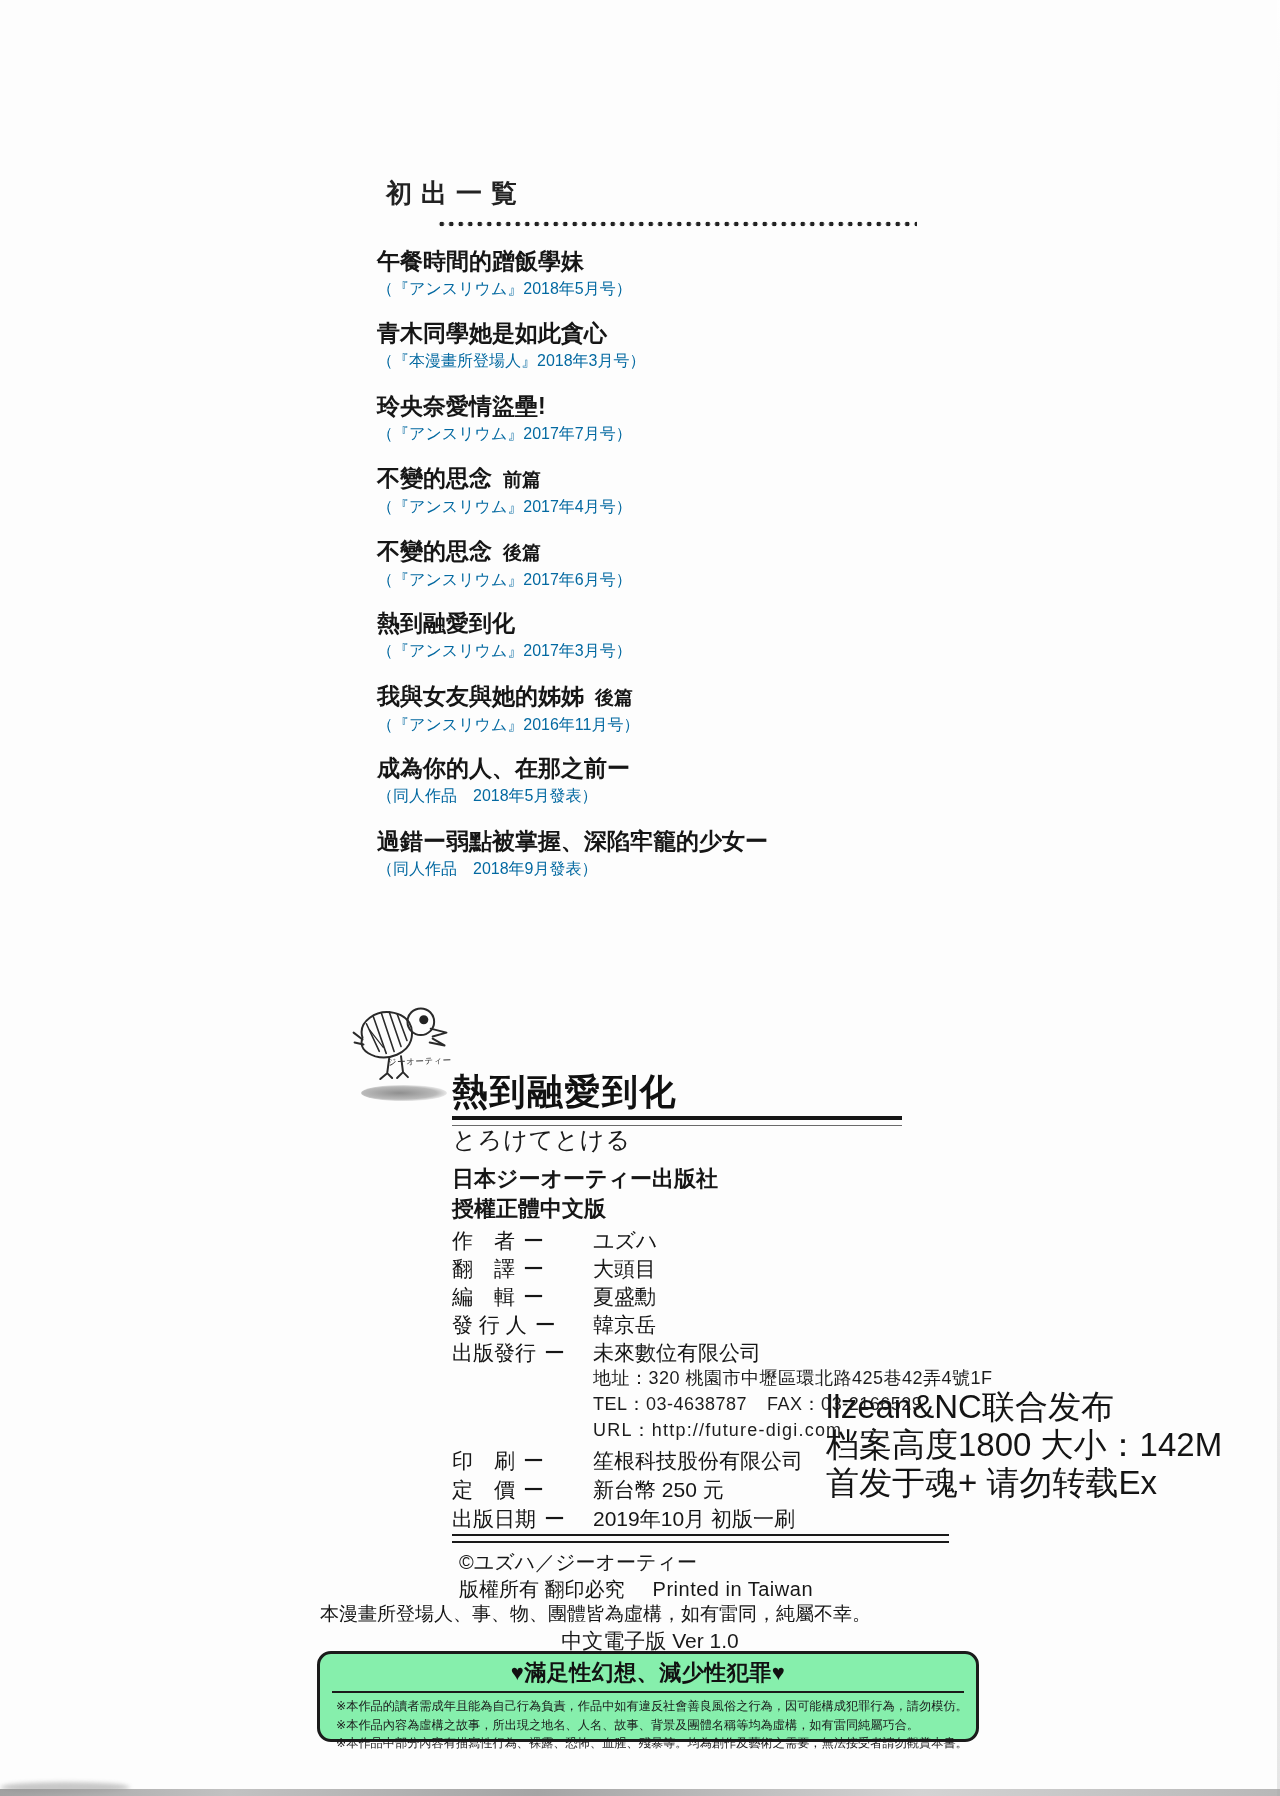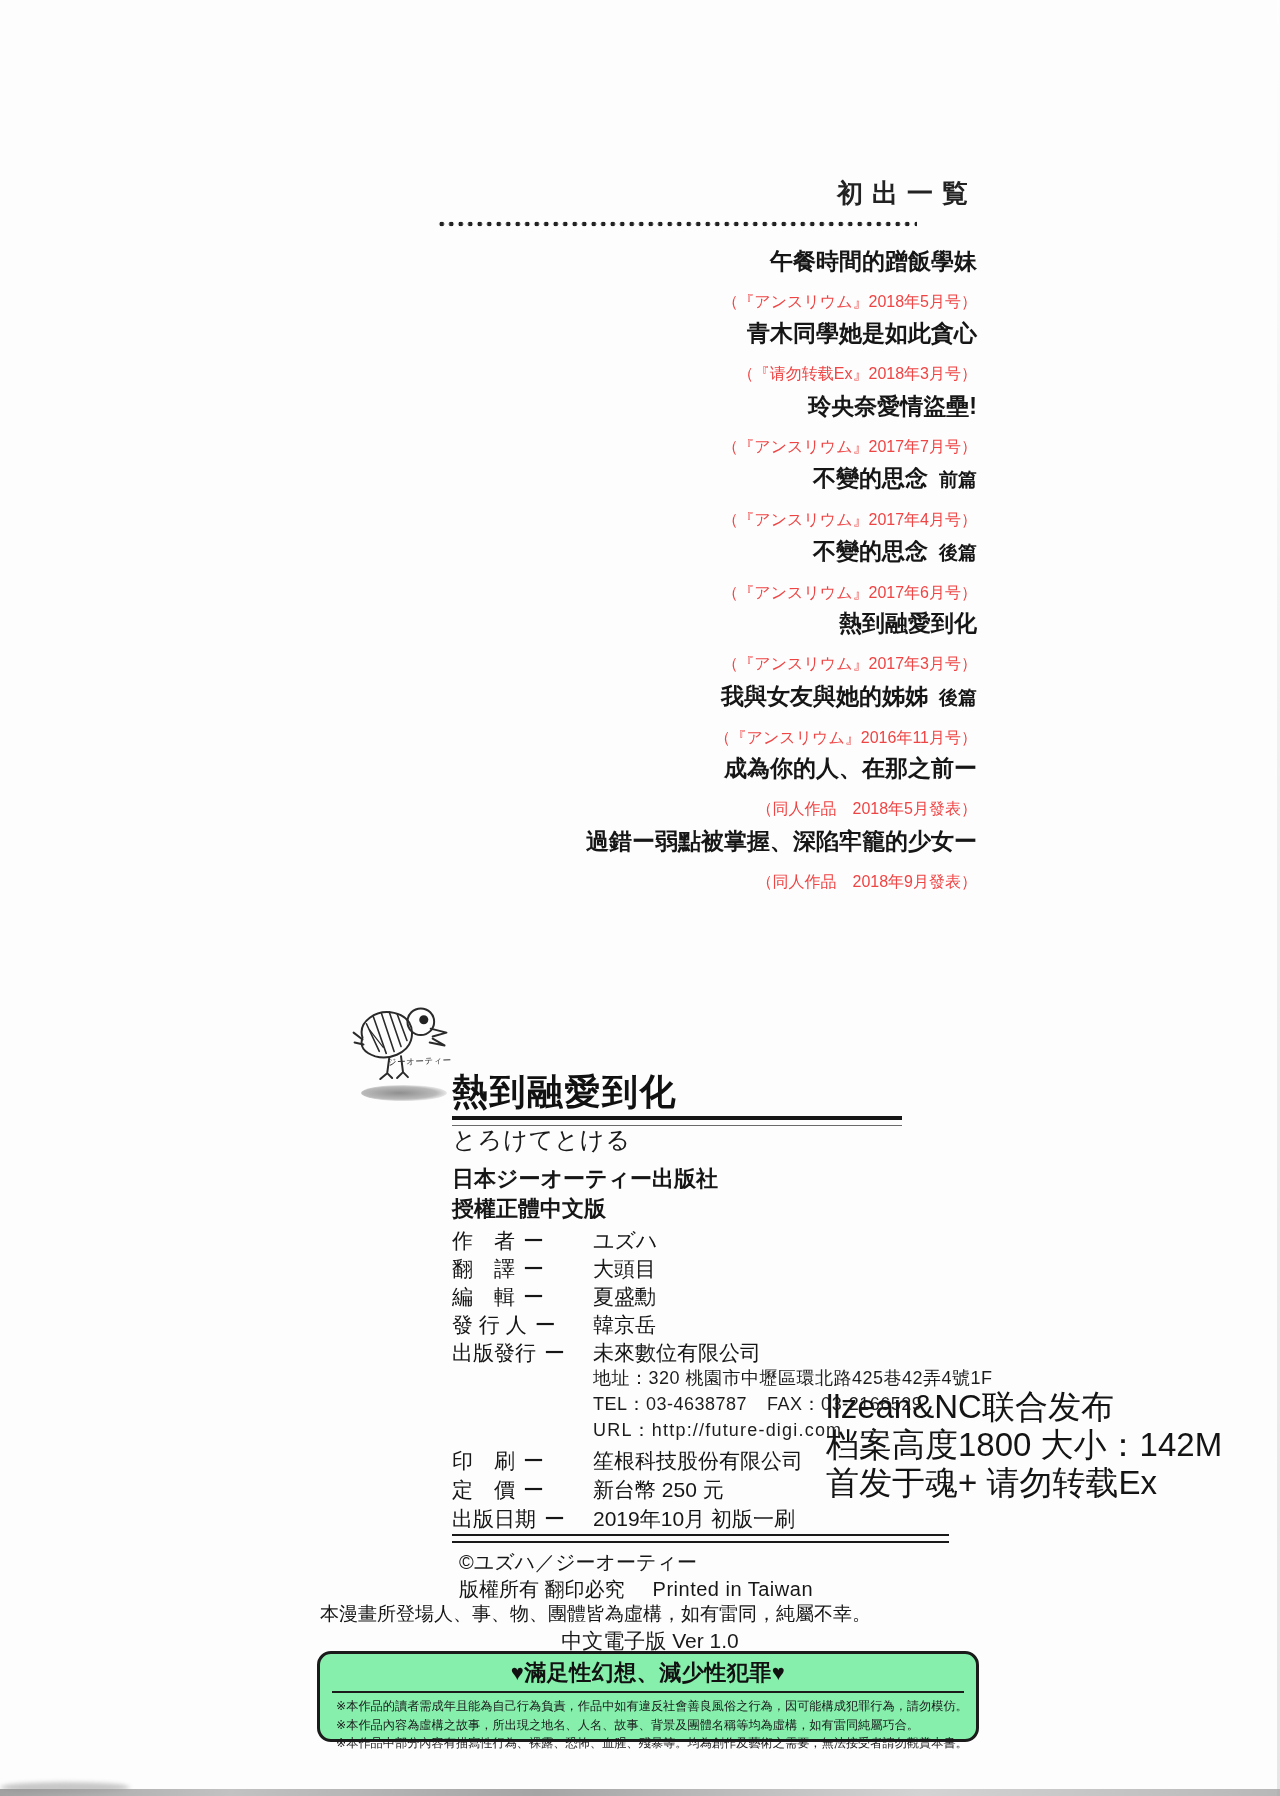--- a/index.html
+++ b/index.html
@@ -2,31 +2,31 @@
 <html><head>
 <meta charset="utf-8">
 <style>
   html,body{margin:0;padding:0;}
   body{width:1280px;height:1796px;position:relative;background:#fdfdfd;
        font-family:"Liberation Sans","DejaVu Sans",sans-serif;color:#1d1d1d;
        overflow:hidden;}
   .abs{position:absolute;}
 
   
-  .pub-list{position:absolute;left:377px;top:176px;width:600px;text-align:right;}
+  .pub-list{position:absolute;left:377px;top:176px;width:600px;text-align:left;}
   .pub-title{font-size:26px;font-weight:bold;letter-spacing:9px;text-indent:9px;color:#222;}
   .dotted{margin:10px auto 0;width:480px;height:6px;
           background-image:radial-gradient(circle at 50% 50%, #222 2.1px, transparent 2.6px);
           background-size:9.5px 6px;background-repeat:repeat-x;}
   .entries{list-style:none;margin:20px 0 0;padding:0;}
   .entries li{height:72.45px;}
   .e-title{font-size:23px;font-weight:bold;line-height:29px;color:#161616;white-space:nowrap;}
   .e-suffix{font-size:19px;margin-left:11px;}
   .e-suffix:empty{display:none;}
-  .e-note{font-size:16px;line-height:21px;margin-top:15px;color:#ef4444;white-space:nowrap;}
+  .e-note{font-size:16px;line-height:21px;margin-top:2px;color:#0369a1;white-space:nowrap;}
 
   
   .bird{left:348px;top:1000px;width:112px;height:84px;}
   .bird svg{width:100%;height:100%;}
   .mascot-label{left:388px;top:1056px;font-size:8.5px;letter-spacing:.5px;color:#333;
                 transform:rotate(-2deg);}
   .mascot-shadow{left:361px;top:1085px;width:86px;height:16px;border-radius:50%;
                  background:radial-gradient(ellipse at 45% 50%, #8f8f8f 0%, #b9b9b9 55%, rgba(220,220,220,0) 78%);}
 
   
@@ -80,21 +80,21 @@
 <div class="pub-list">
   <div class="pub-title">初出一覧</div>
   <div class="dotted"></div>
   <ol class="entries">
     <li>
       <div class="e-title"><span>午餐時間的蹭飯學妹</span></div>
       <div class="e-note">（『アンスリウム』2018年5月号）</div>
     </li>
     <li>
       <div class="e-title"><span>青木同學她是如此貪心</span></div>
-      <div class="e-note">（『请勿转载Ex』2018年3月号）</div>
+      <div class="e-note">（『本漫畫所登場人』2018年3月号）</div>
     </li>
     <li>
       <div class="e-title"><span>玲央奈愛情盜壘!</span></div>
       <div class="e-note">（『アンスリウム』2017年7月号）</div>
     </li>
     <li>
       <div class="e-title"><span>不變的思念</span><span class="e-suffix">前篇</span></div>
       <div class="e-note">（『アンスリウム』2017年4月号）</div>
     </li>
     <li>

